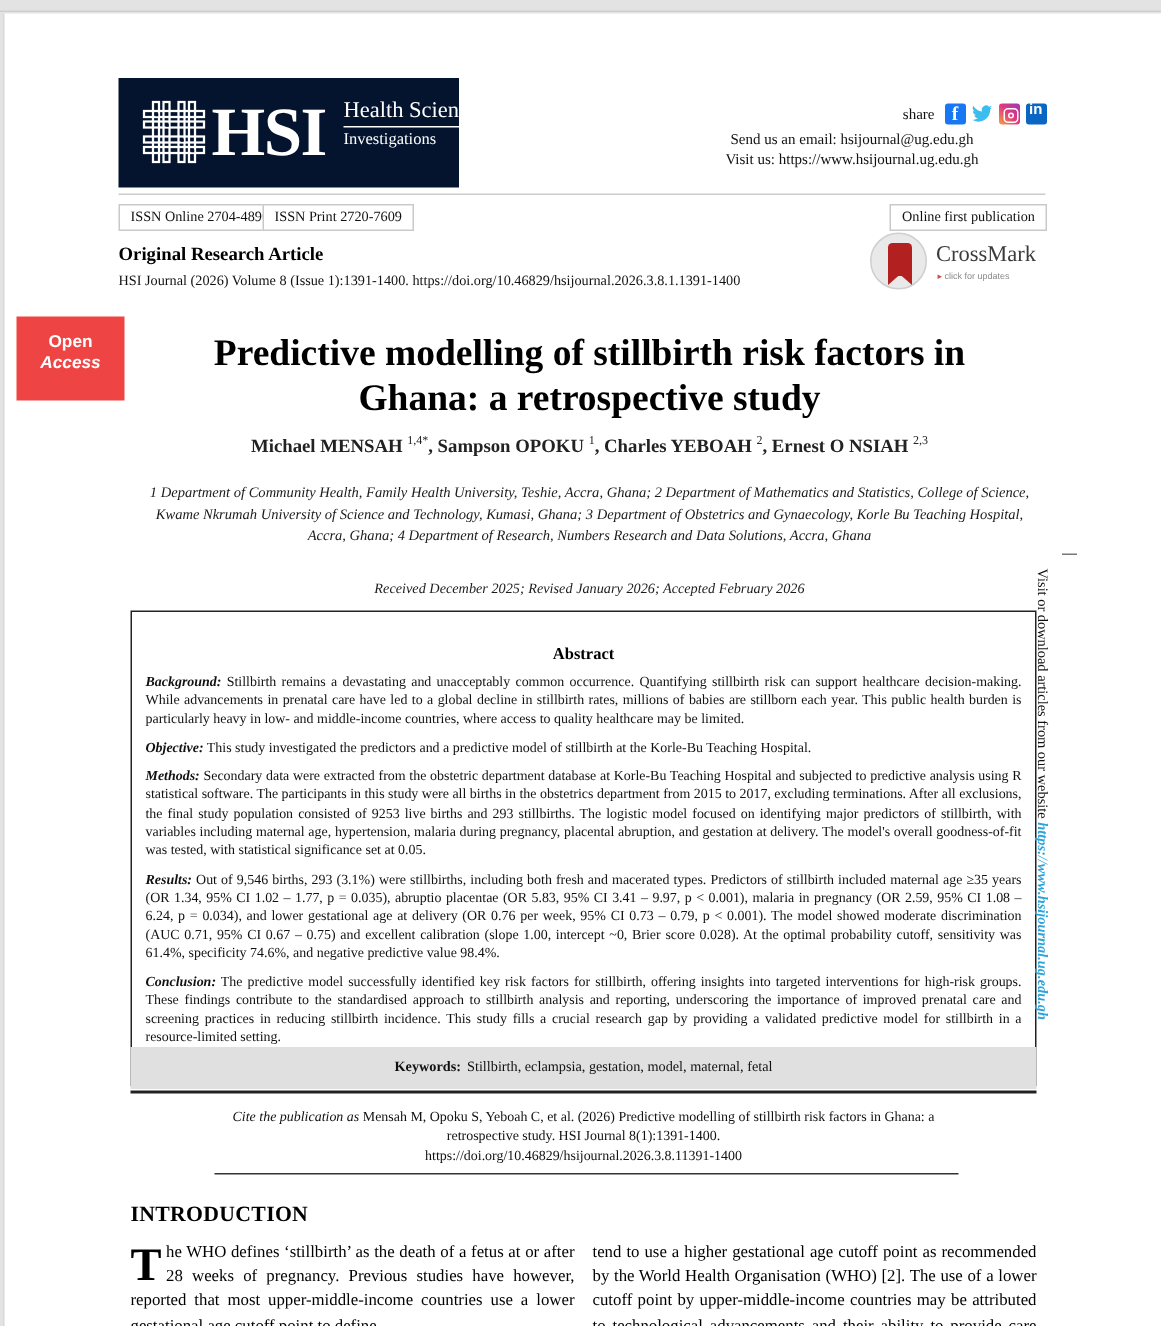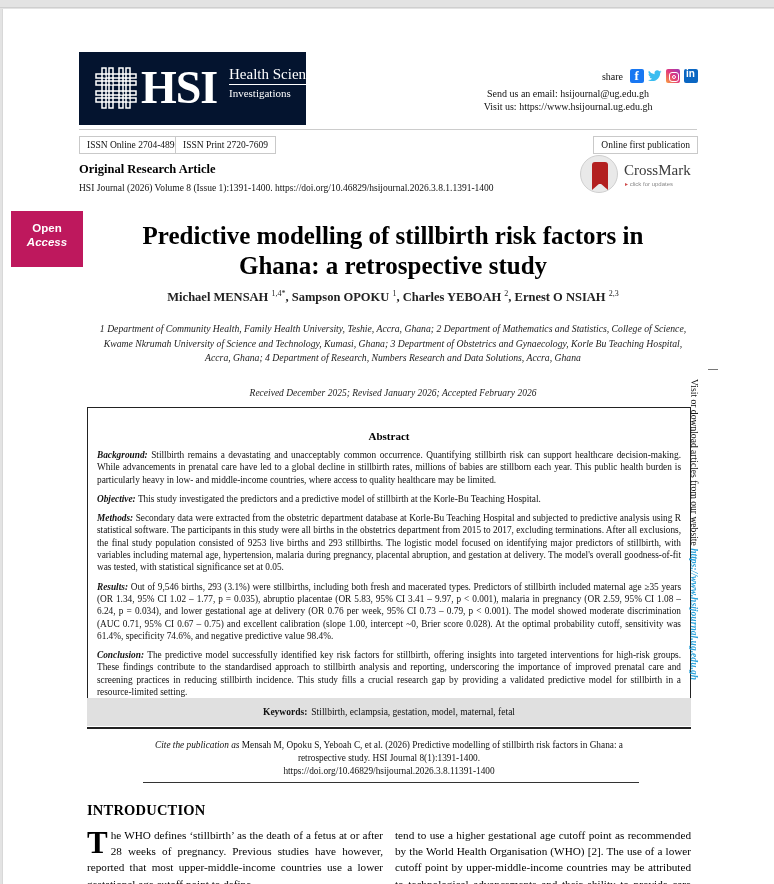--- a/index.html
+++ b/index.html
@@ -156,21 +156,21 @@
   }
   .cm-sub {
     position:absolute; left: 45px; top: 25px;
     font-size: 6px; color: #8a8a8a; font-family:"Liberation Sans", sans-serif;
   }
   .cm-sub .arr { color: #cf4b4b; }
   
   .open-access {
     position: absolute; left: 8px; top: 202px;
     width: 72px; height: 56px;
-    background: #be185d;
+    background: #ef4444;
     color: #ffffff;
     font-family: "Liberation Sans", sans-serif;
     text-align: center;
     padding-top: 11px;
   }
   .open-access .oa1 { font-size: 11.5px; font-weight: bold; display:block; }
   .open-access .oa2 { font-size: 11.5px; font-weight: bold; font-style: italic; display:block; margin-top:2px;}
   
   .art-title {
     position: absolute; left: 100px; top: 212px; width: 580px;

